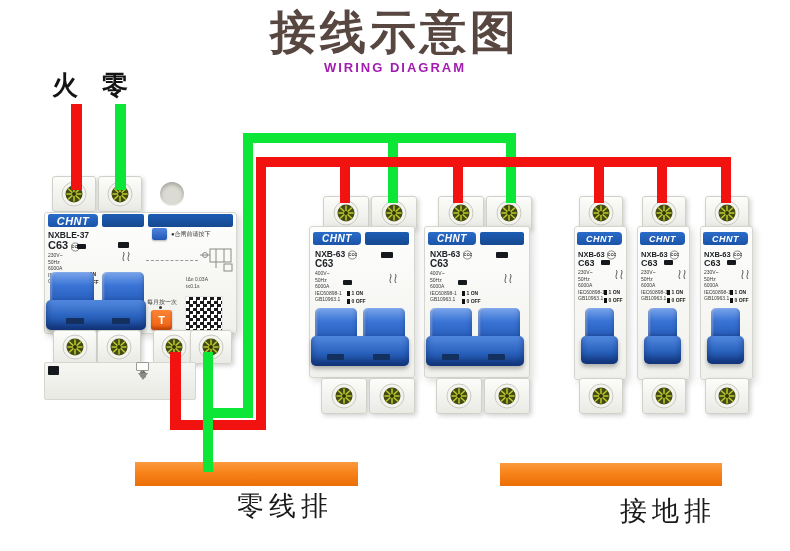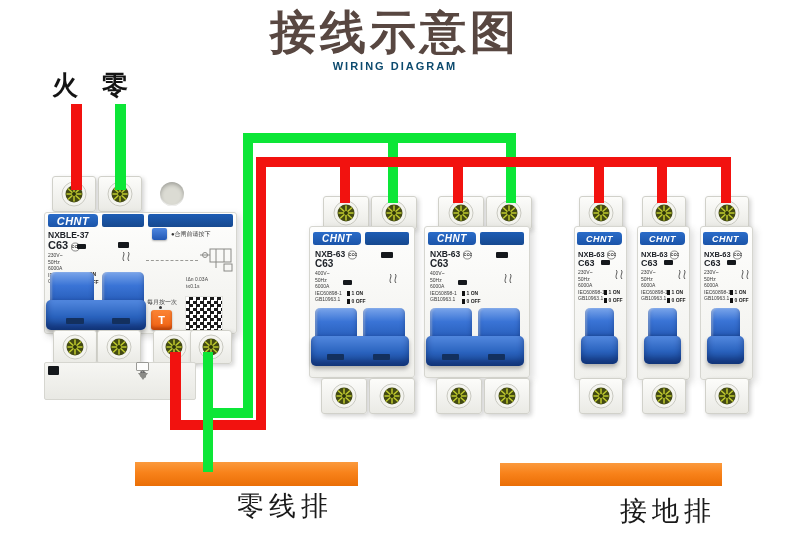--- a/index.html
+++ b/index.html
@@ -4,21 +4,21 @@
 <style>
   html,body{margin:0;padding:0;background:#fff;}
   .canvas{position:relative;width:790px;height:551px;background:#fff;overflow:hidden;
           font-family:"Liberation Sans","DejaVu Sans",sans-serif;}
 
   
   .title{position:absolute;top:2px;left:0;right:0;text-align:center;
          font-size:46px;font-weight:bold;color:var(--title-text,#584741);
          letter-spacing:4px;}
   .subtitle{position:absolute;top:60px;left:0;right:0;text-align:center;
-            font-size:11px;font-weight:bold;color:#0c4a6e;letter-spacing:2px;}
+            font-size:13px;font-weight:bold;color:#a21caf;letter-spacing:2px;}
   .phase{position:absolute;top:68px;font-size:26px;font-weight:bold;color:#141414;}
   .bar-label{position:absolute;font-family:"Liberation Serif","DejaVu Serif",serif;
              font-size:27px;color:#1a1a1a;letter-spacing:5px;}
 
   
   .wire{position:absolute;z-index:6;}
   .wire.live{background:var(--live-wire,#f2120f);}
   .wire.neutral{background:var(--neutral-wire,#0ce637);}
   .bar{position:absolute;z-index:1;
        background:linear-gradient(#fb9a3d,var(--bus-bar,#f8821a) 45%,#ea6e06);}

